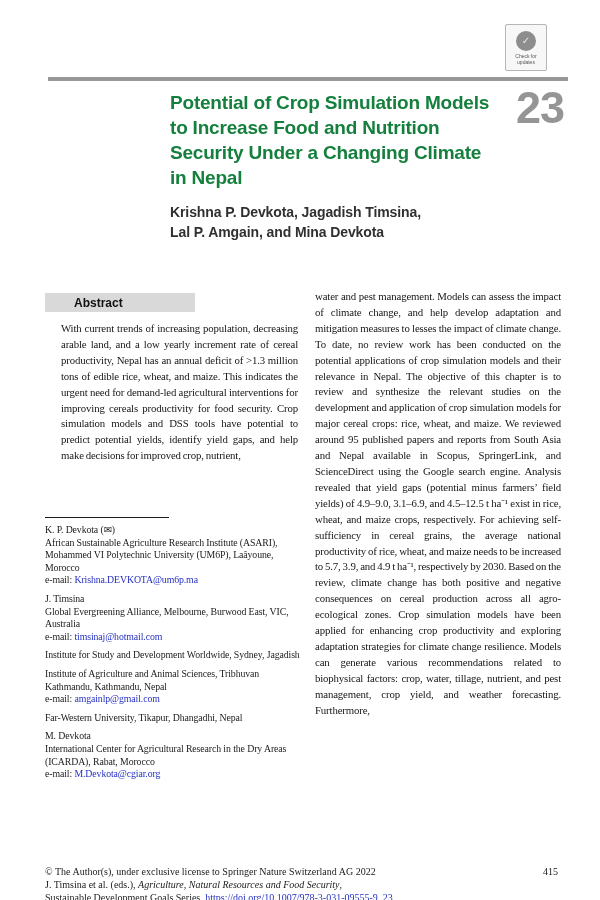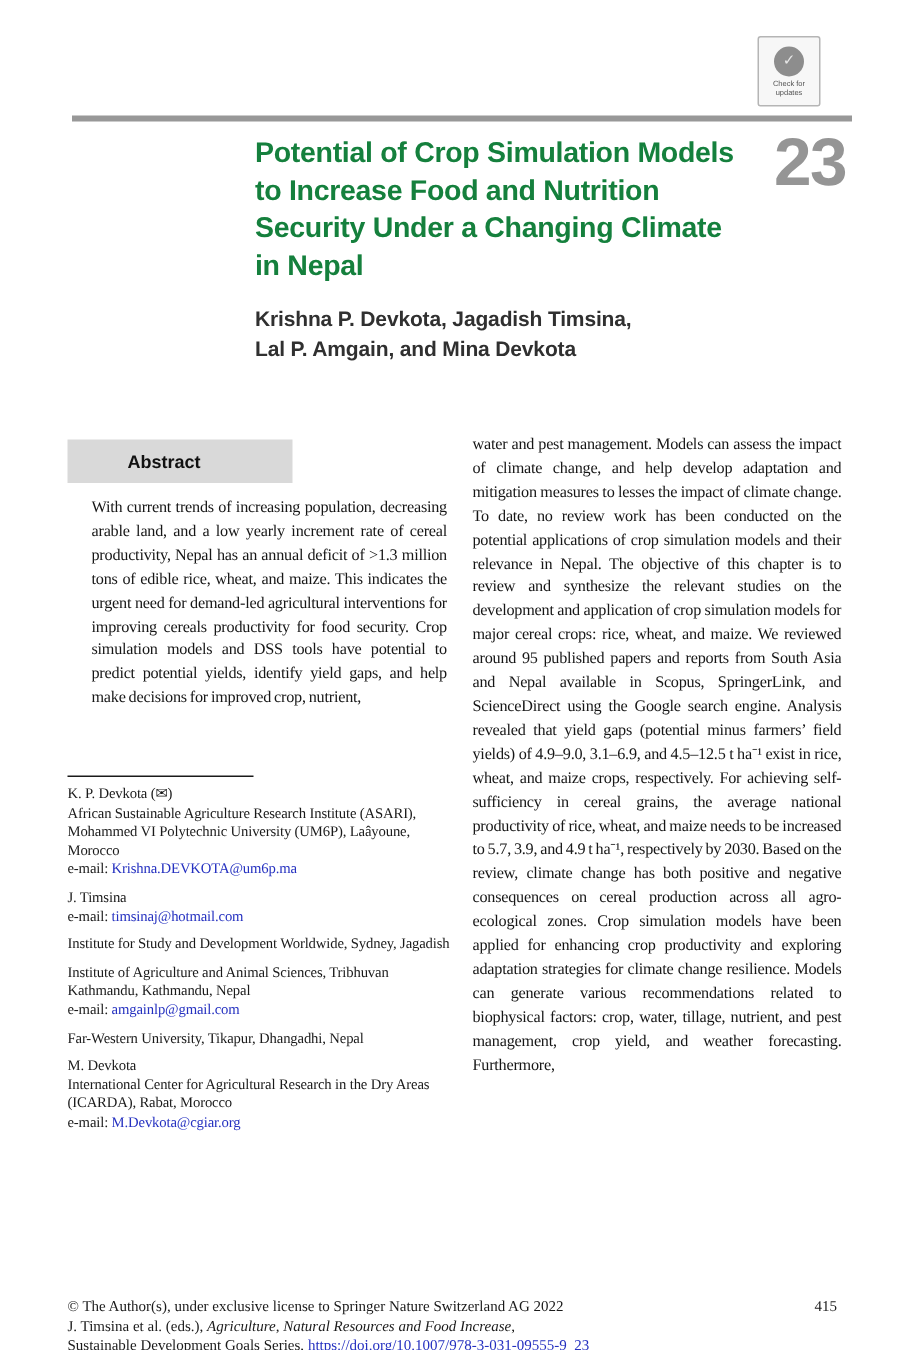--- a/index.html
+++ b/index.html
@@ -38,22 +38,22 @@
     font-size:19px;line-height:25px;color:#15803d;letter-spacing:-0.2px;
   }
   .authors{
     position:absolute;left:170px;top:202px;width:340px;
     font-family:"Liberation Sans",sans-serif;font-weight:bold;
     font-size:14px;line-height:20px;color:#303030;letter-spacing:-0.1px;
   }
   
   .abstract-col{position:absolute;left:45px;top:293px;width:253px;}
   .abstract-bar{
-    width:150px;height:29px;background:#d9d9d9;
-    display:flex;align-items:center;box-sizing:border-box;padding-left:40px;
+    width:150px;height:19px;background:#d9d9d9;
+    display:flex;align-items:center;box-sizing:border-box;padding-left:29px;
   }
   .abstract-heading{
     font-family:"Liberation Sans",sans-serif;font-weight:bold;
     font-size:12px;color:#111;
   }
   .body-text{
     font-size:10.8px;line-height:15.9px;text-align:justify;
     letter-spacing:-0.15px;word-spacing:-0.6px;color:#161616;
   }
   .abstract-body{margin:9px 0 0 16px;width:237px;max-height:182px;overflow:hidden;}
@@ -114,20 +114,21 @@
   <div class="footnotes">
 
     <div class="fn-block">
       <div>K. P. Devkota (✉)</div>
       <div>African Sustainable Agriculture Research Institute (ASARI), Mohammed VI Polytechnic University (UM6P), Laâyoune, Morocco</div>
       <div><span>e-mail: </span><span class="link">Krishna.DEVKOTA@um6p.ma</span></div>
     </div>
 
     <div class="fn-block">
       <div>J. Timsina</div>
+      <div>Global Evergreening Alliance, Melbourne, Burwood East, VIC, Australia</div>
       <div><span>e-mail: </span><span class="link">timsinaj@hotmail.com</span></div>
     </div>
 
     <div class="fn-block">
       <div>Institute for Study and Development Worldwide, Sydney, Jagadish</div>
     </div>
 
     <div class="fn-block">
       <div>Institute of Agriculture and Animal Sciences, Tribhuvan Kathmandu, Kathmandu, Nepal</div>
       <div><span>e-mail: </span><span class="link">amgainlp@gmail.com</span></div>
@@ -144,20 +145,20 @@
     </div>
 
   </div>
 
   <div class="footer">
     <div class="footer-line1">
       <span>© The Author(s), under exclusive license to Springer Nature Switzerland AG 2022</span>
       <span>415</span>
     </div>
     <div>
-      <span>J. Timsina et al. (eds.), </span><span class="italic">Agriculture, Natural Resources and Food Increase</span><span>,</span>
+      <span>J. Timsina et al. (eds.), </span><span class="italic">Agriculture, Natural Resources and Food Security</span><span>,</span>
     </div>
     <div>
       <span>Sustainable Development Goals Series, </span><span class="link">https://doi.org/10.1007/978-3-031-09555-9_23</span>
     </div>
   </div>
 
 </div>
 
 </body></html>

